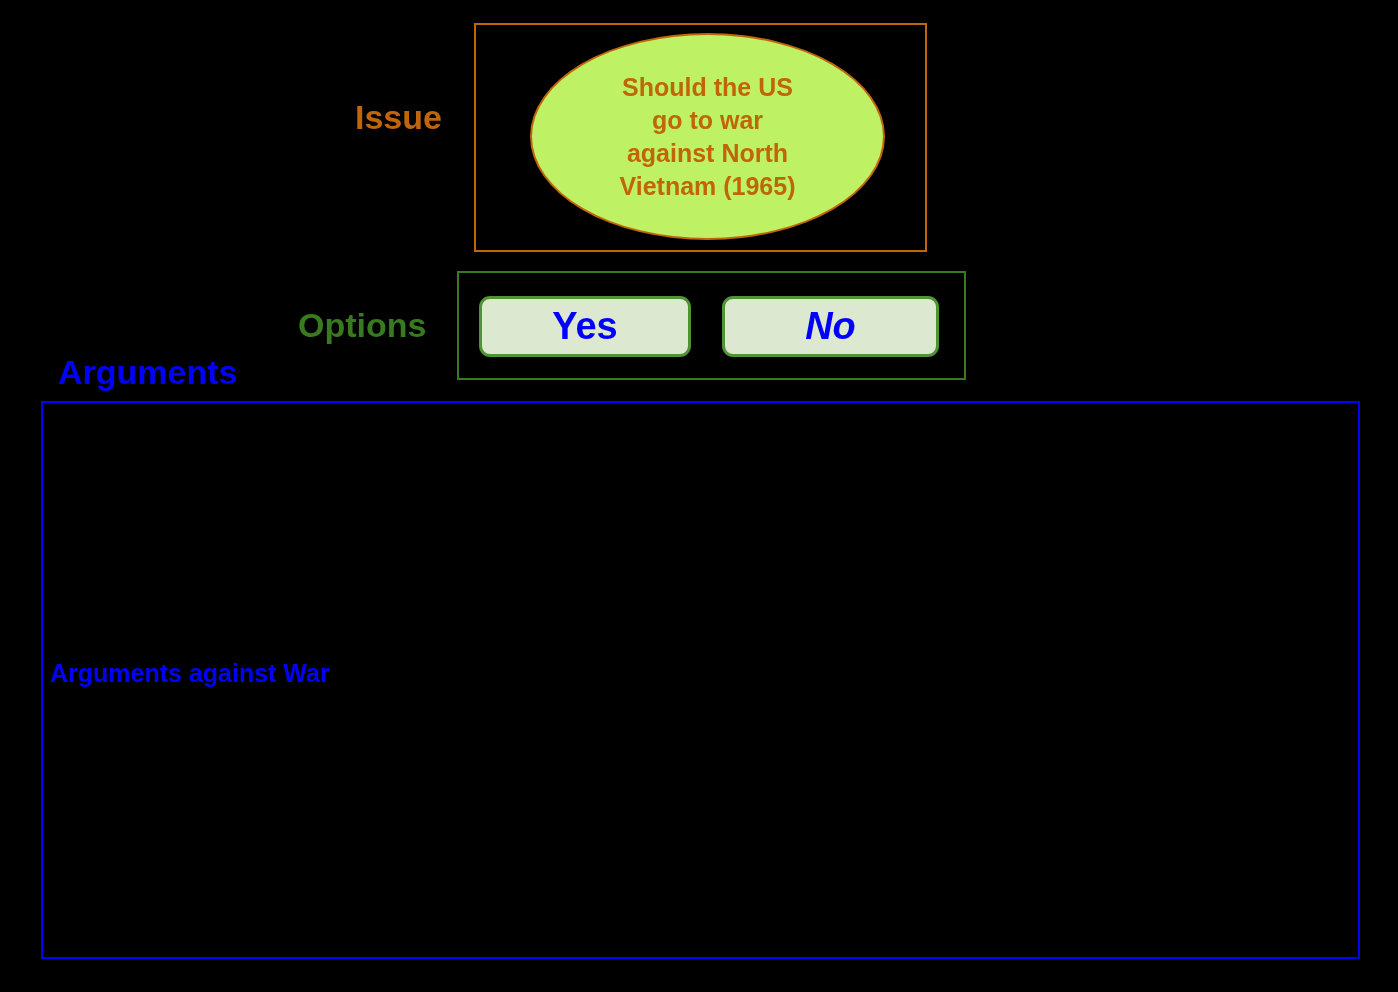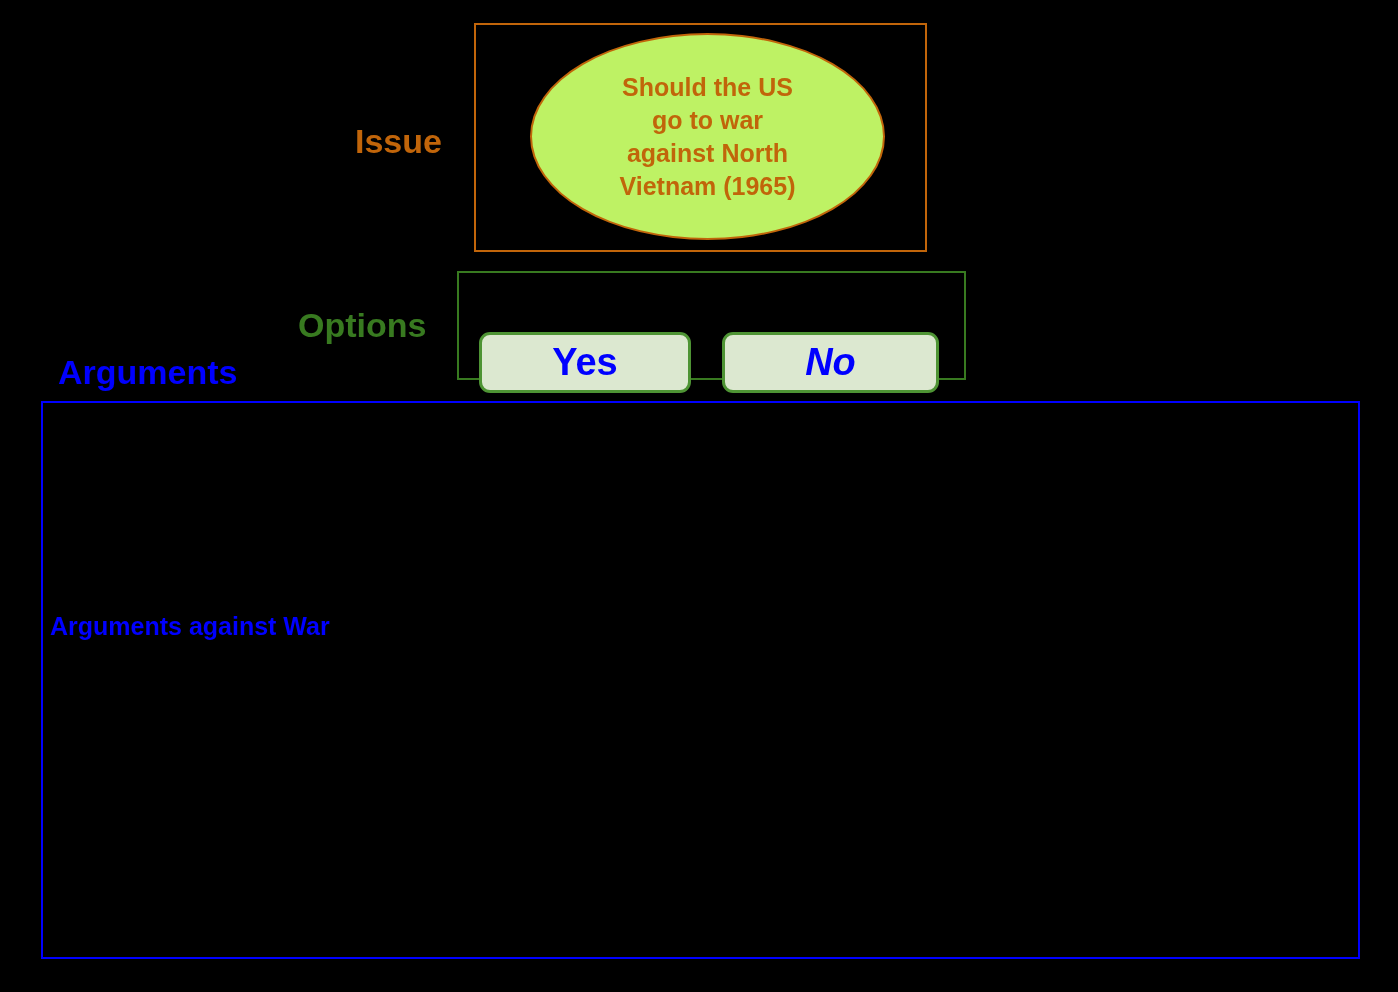--- a/index.html
+++ b/index.html
@@ -24,21 +24,20 @@
 
   
   #issue-label {
     left: 355px;
     top: 98px;
     font-size: 34px;
     font-weight: bold;
     color: #C1650A;
     letter-spacing: 0px;
     white-space: nowrap;
-    margin-top: 24px;
   }
   #issue-box {
     left: 474px;
     top: 23px;
     width: 453px;
     height: 229px;
     border: 2px solid #C1650A;
     box-sizing: border-box;
     background: transparent;
   }
@@ -91,21 +90,20 @@
     box-sizing: border-box;
     border-radius: 11px;
     background: #DCE8D0;
     display: flex;
     align-items: center;
     justify-content: center;
     font-size: 38px;
     font-weight: bold;
     color: #0000FF;
     cursor: pointer;
-    margin-top: 36px;
   }
   #option-yes { left: 479px; width: 212px; }
   #option-no  { left: 722px; width: 217px; font-style: italic; }
 
   
   #arguments-label {
     left: 58px;
     top: 353px;
     font-size: 34px;
     font-weight: bold;
@@ -121,21 +119,21 @@
     box-sizing: border-box;
     background: transparent;
   }
   .arg-heading {
     font-size: 25px;
     font-weight: bold;
     color: #0000FF;
     white-space: nowrap;
   }
   #arg-for-heading     { left: 50px; top: 415px; }
-  #arg-against-heading { left: 50px; top: 612px; }
+  #arg-against-heading { left: 50px; top: 659px; }
   .arg-body { 
     border: 0;
   }
   #arg-for-body     { left: 50px; top: 452px; width: 1300px; height: 170px; }
   #arg-against-body { left: 50px; top: 672px; width: 1300px; height: 275px; }
 </style>
 </head>
 <body>
 
 <div id="canvas">

